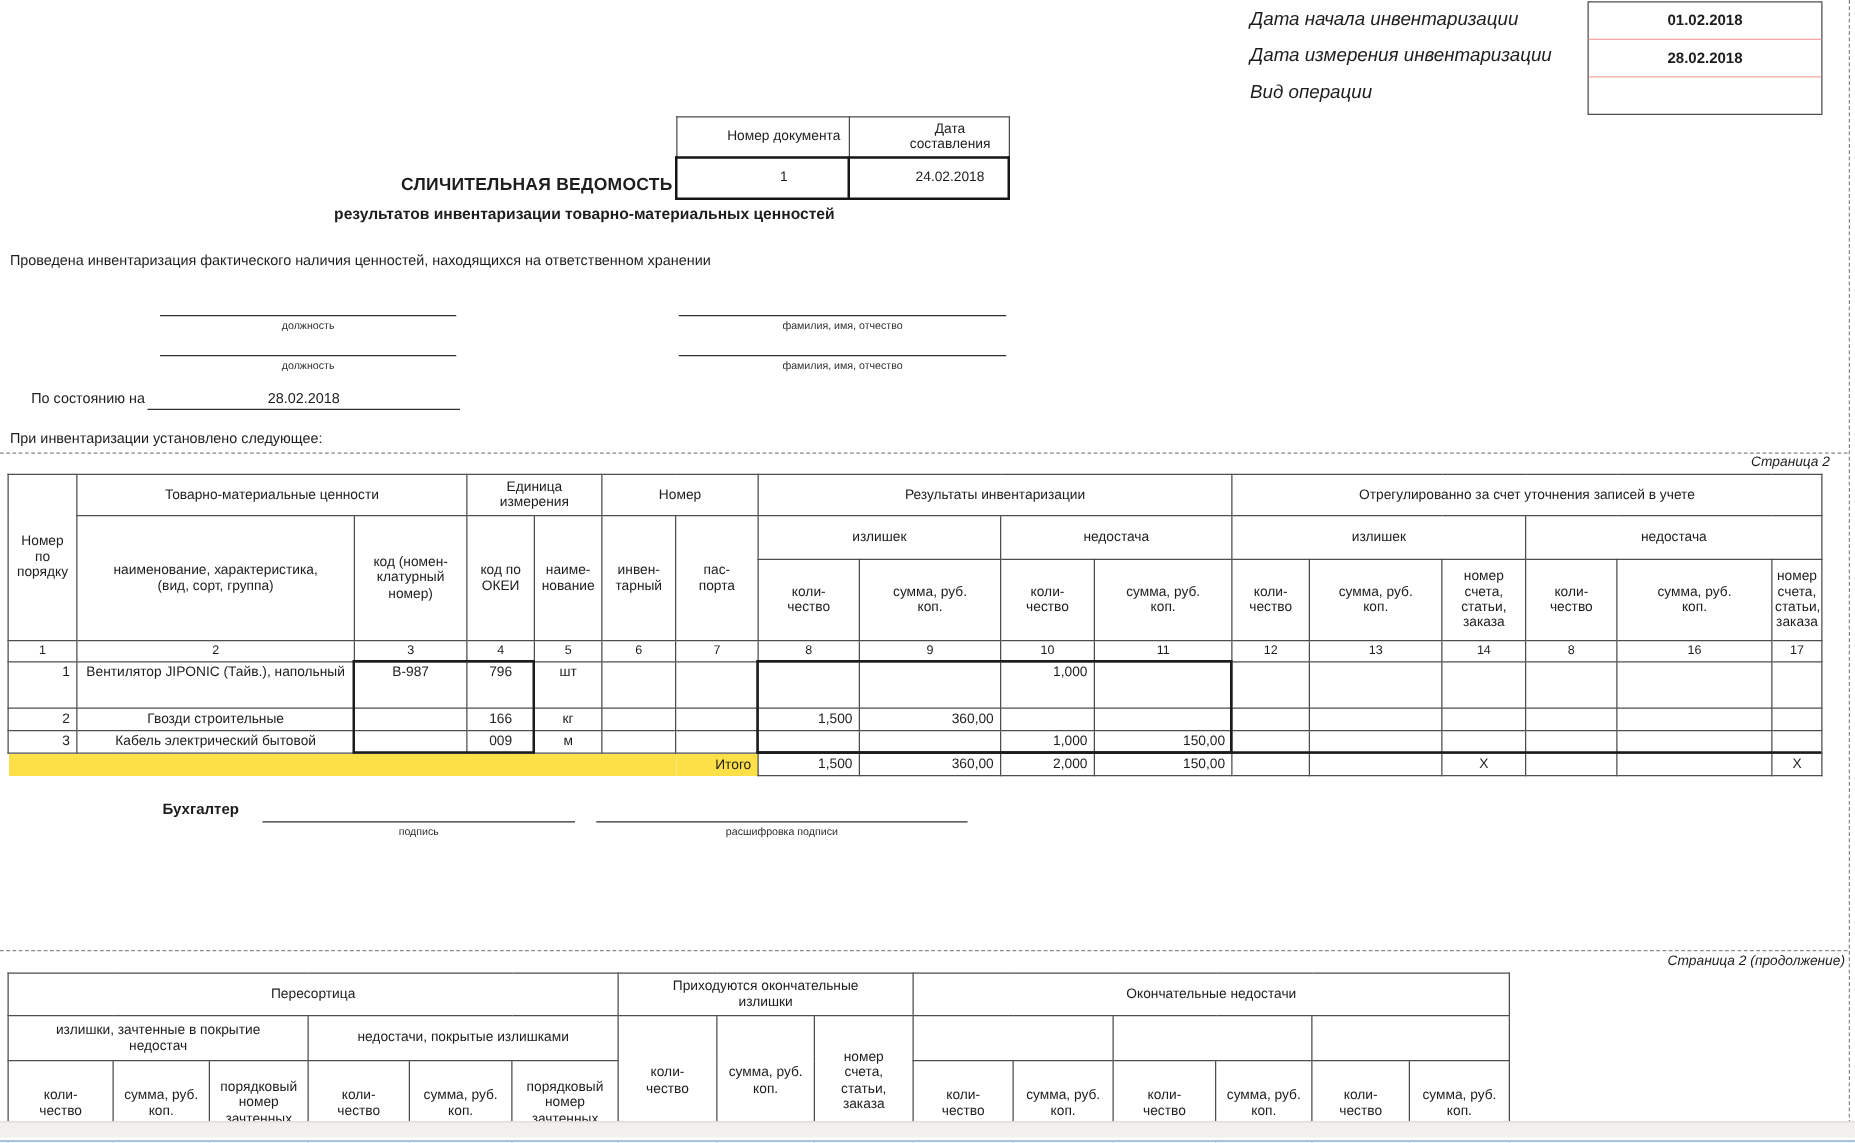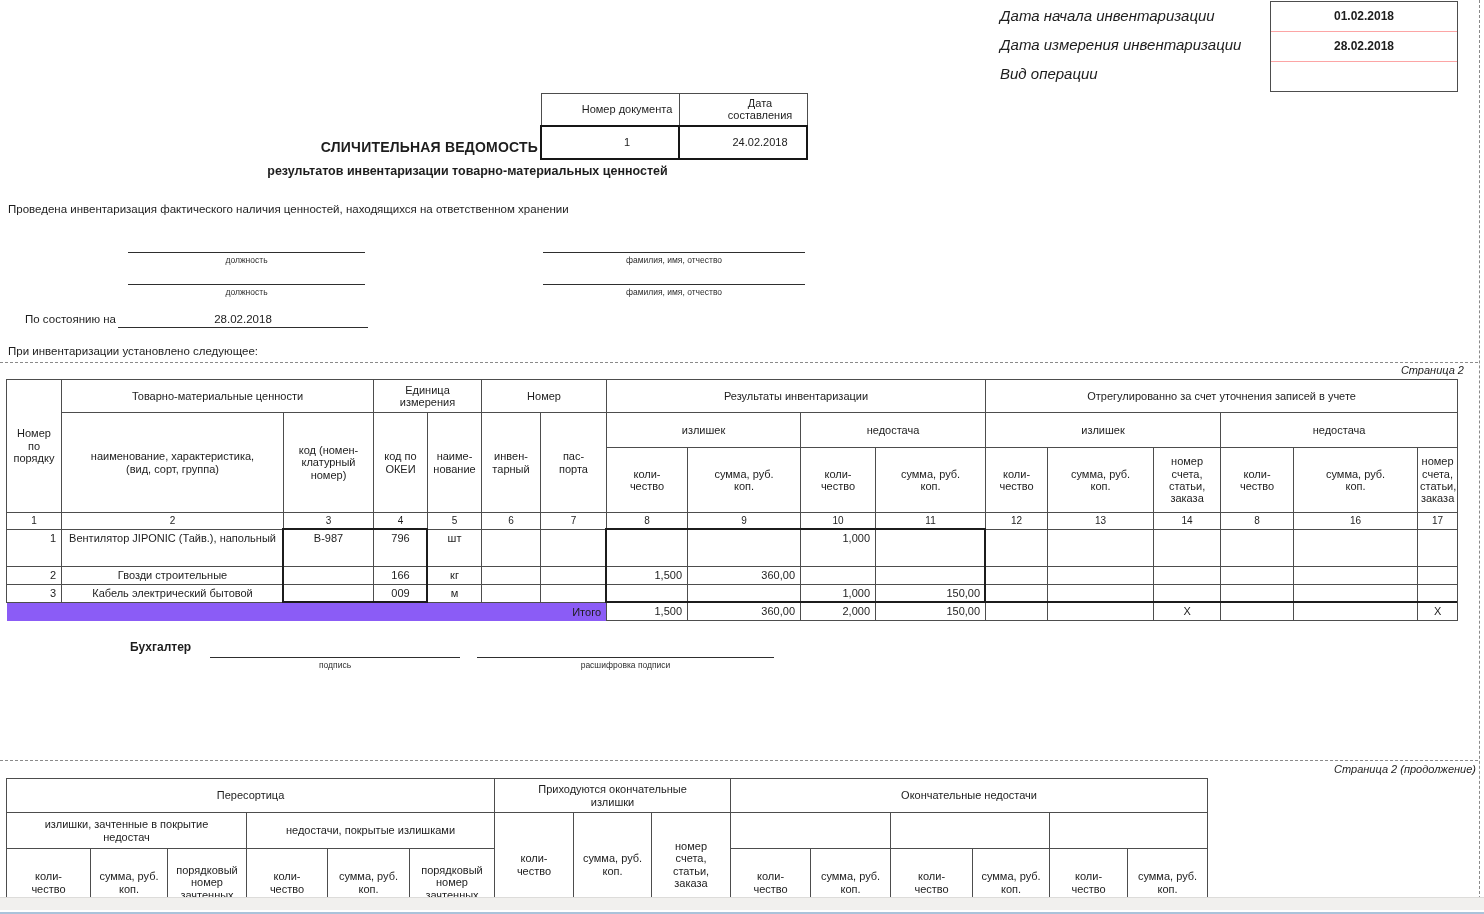--- a/index.html
+++ b/index.html
@@ -11,21 +11,21 @@
   .grid td{border:1px solid #4d4d4d;font-size:11px;line-height:1.13;text-align:center;
            vertical-align:middle;padding:0 2px;overflow:hidden;}
   .grid td div{display:block;margin:0 auto;}
   .mw40{max-width:40px;} .mw45{max-width:45px;} .mw48{max-width:50px;}
   .mw60{max-width:60px;} .mw70{max-width:70px;} .mw72{max-width:74px;} .mw180{max-width:185px;}
   .rH1{height:33px;} .rH2{height:35px;} .rH3{height:65px;}
   .rH4{height:17px;} .rH4 td{font-size:10px;}
   .dr td{vertical-align:top;padding-top:2px;}
   .drTall{height:37px;} .drStd{height:18px;}
   .al{text-align:left;} .ar{text-align:right!important;padding-right:5px!important;}
-  .nb{border:none!important;background:#8b5cf6;}
+  .nb{border:none!important;background:#fde047;}
   .totRow{height:18px;} .totRow td{vertical-align:middle;}
   .xc{text-align:center!important;}
   
   .bR1{height:34px;} .bR2{height:36px;} .bR3{height:68px;}
   
   .dates-labels div{height:29px;line-height:29px;font-size:15px;padding-right:6px;font-style:italic;}
   .dates-box{border:1px solid #4d4d4d;}
   .dates-box .dv{height:29px;line-height:29px;text-align:center;font-weight:bold;font-size:12px;
                  border-bottom:1px solid #fca5a5;}
   .dates-box .dv:last-child{border-bottom:none;}

